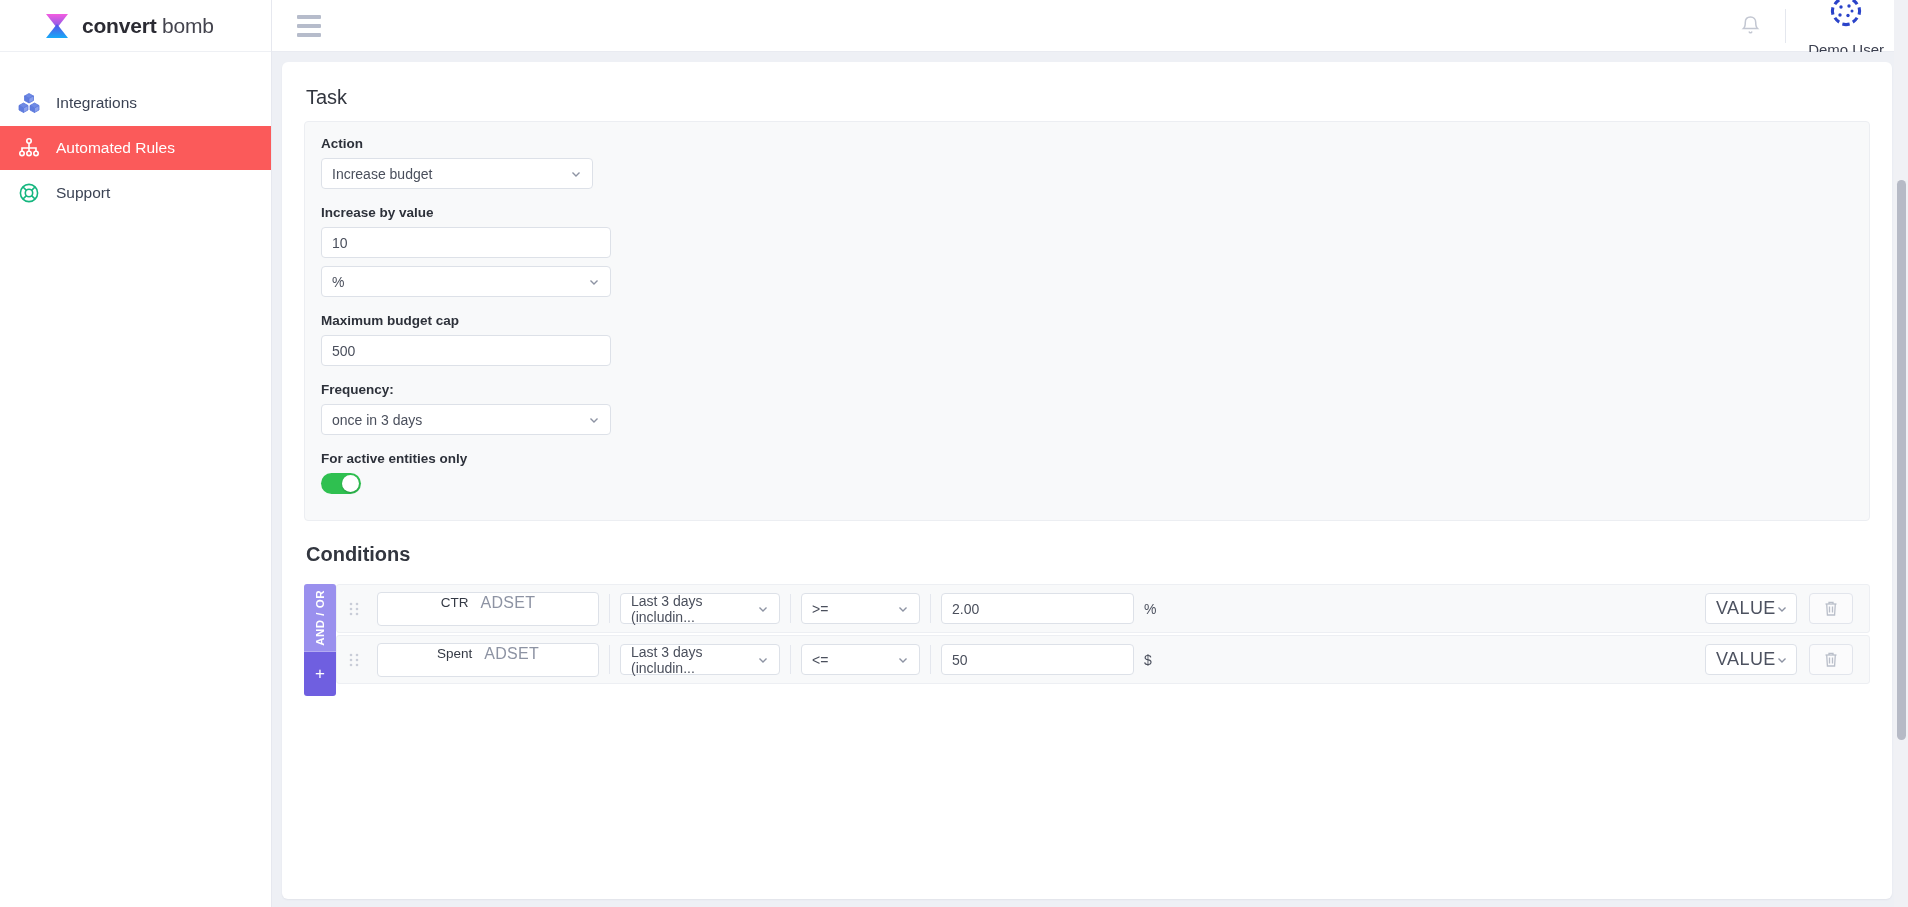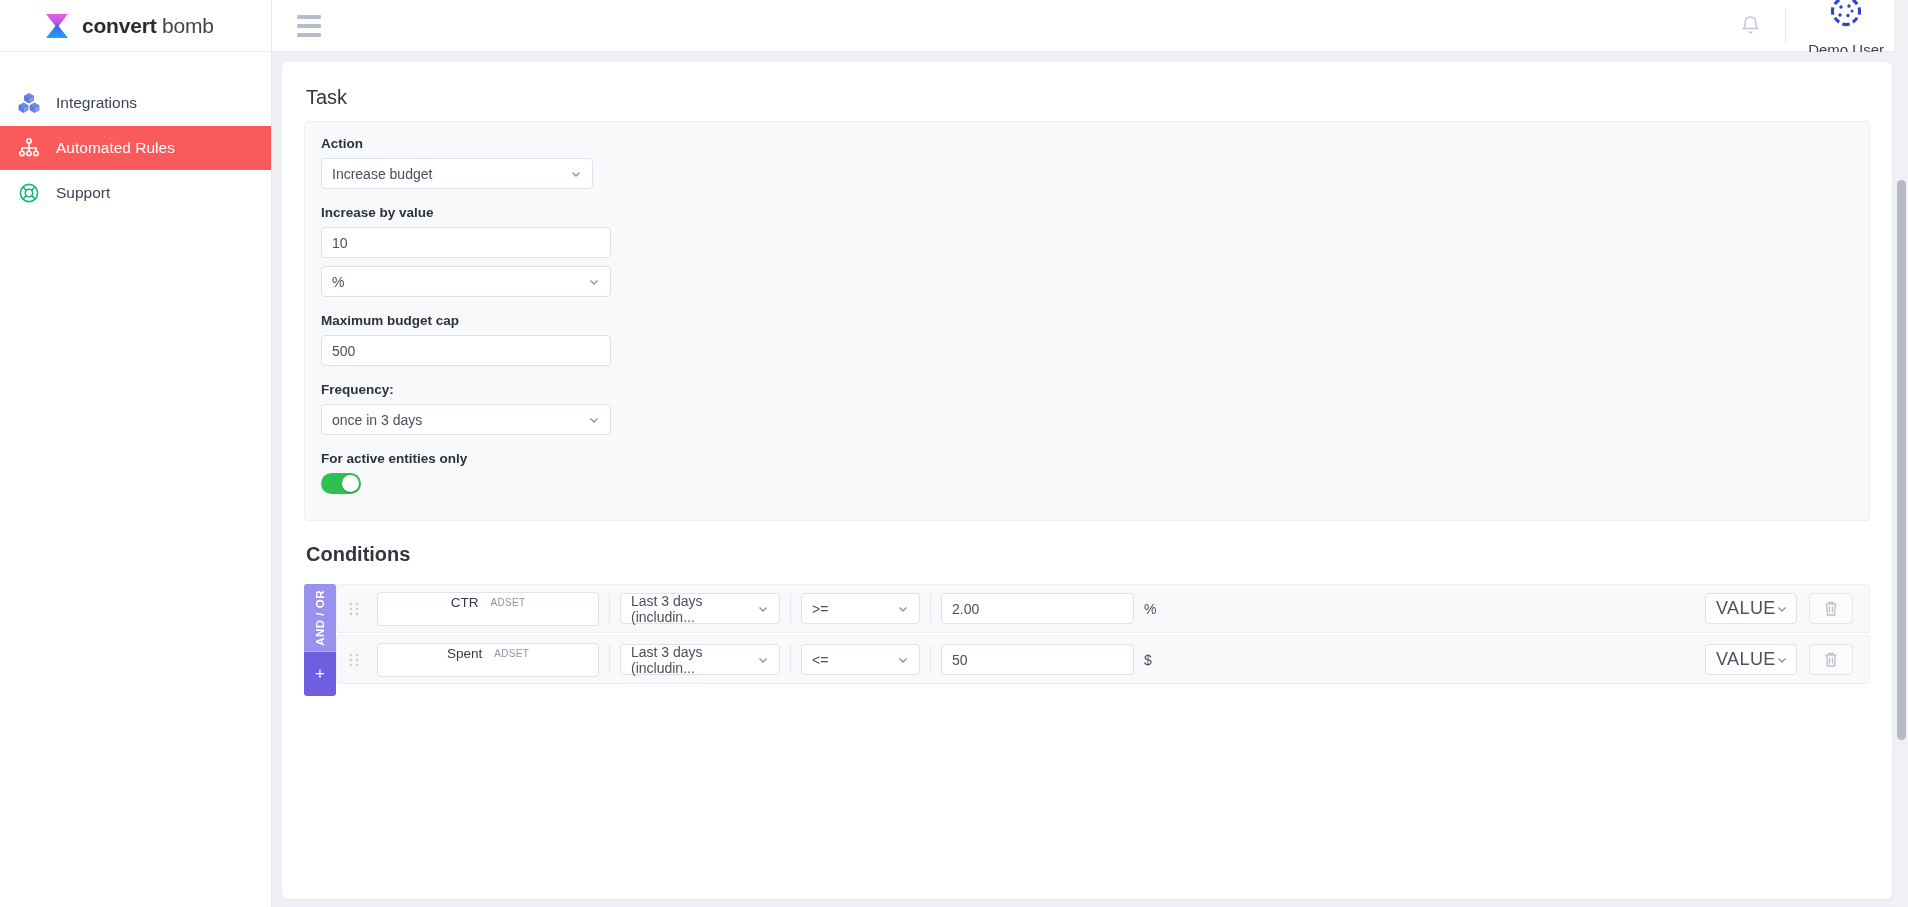--- a/index.html
+++ b/index.html
@@ -121,21 +121,21 @@
   .grip svg { display: block; }
 
   .cell { display: flex; align-items: center; height: 100%; padding: 0 10px; }
   .vline { width: 1px; height: 29px; background: #e4e7ee; flex: 0 0 1px; }
 
   .metric {
     width: 222px; height: 34px; background: #fff; border: 1px solid #dde1e8; border-radius: 4px;
     padding: 3px 9px; display: flex; flex-direction: row; justify-content: center; cursor: pointer;
   }
   .metric .m1 { font-size: 13.5px; color: #343944; line-height: 14px; }
-  .metric .m2 { font-size: 10px; color: #8d93a3; line-height: 13px; letter-spacing: .3px; margin-left: 12px; }
+  .metric .m2 { font-size: 16px; color: #8d93a3; line-height: 13px; letter-spacing: .3px; margin-left: 12px; }
 
   .dr { width: 160px; height: 31px; }
   .op { width: 119px; height: 31px; }
   .val { width: 193px; height: 31px; }
   .unit { font-size: 14px; color: #4d525f; margin-left: 10px; }
   .flexgap { flex: 1 1 auto; }
   .valsel { width: 92px; height: 31px; font-size: 18px; letter-spacing: .4px; color: #4d5260; }
   .trash {
     width: 44px; height: 31px; background: #fbfbfc; border: 1px solid #e2e5ec; border-radius: 4px;
     display: flex; align-items: center; justify-content: center; cursor: pointer; margin-left: 12px;

